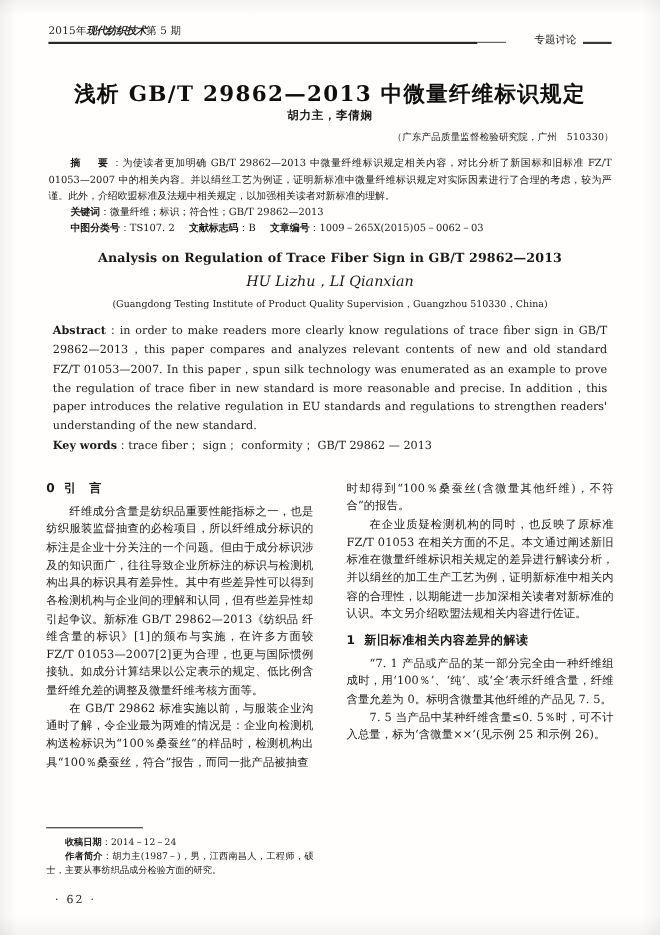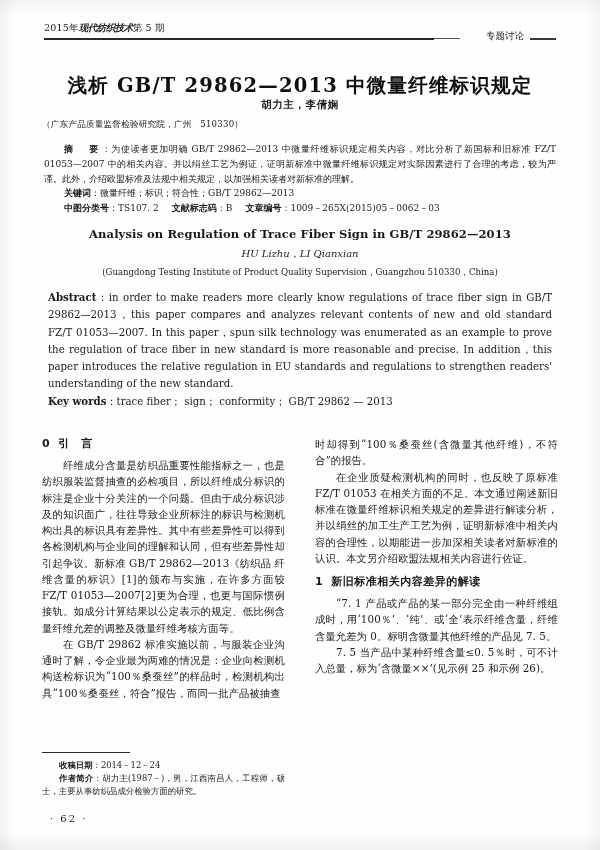--- a/index.html
+++ b/index.html
@@ -102,21 +102,21 @@
   }
   .authors {
     margin-top: 0;
     text-align: center;
     font-size: 10.5px;
     font-weight: bold;
     letter-spacing: .6px;
   }
   .affil {
     margin-top: 7px;
-    text-align: left;
+    text-align: right;
     font-size: 8.6px;
     letter-spacing: .2px;
   }
 
   
   .cn-abs {
     margin-top: 11px;
     font-size: 9px;
     line-height: 1.62;
     text-align: justify;
@@ -139,21 +139,21 @@
   .en-title {
     margin-top: 12px;
     text-align: center;
     font-size: 11.5px;
     font-weight: bold;
     letter-spacing: .1px;
   }
   .en-authors {
     margin-top: 6px;
     text-align: center;
-    font-size: 10px;
+    font-size: 13px;
     font-style: italic;
   }
   .en-affil {
     margin-top: 6px;
     text-align: center;
     font-size: 8.6px;
   }
   .en-abs {
     margin-top: 10px;
     font-size: 10.2px;

